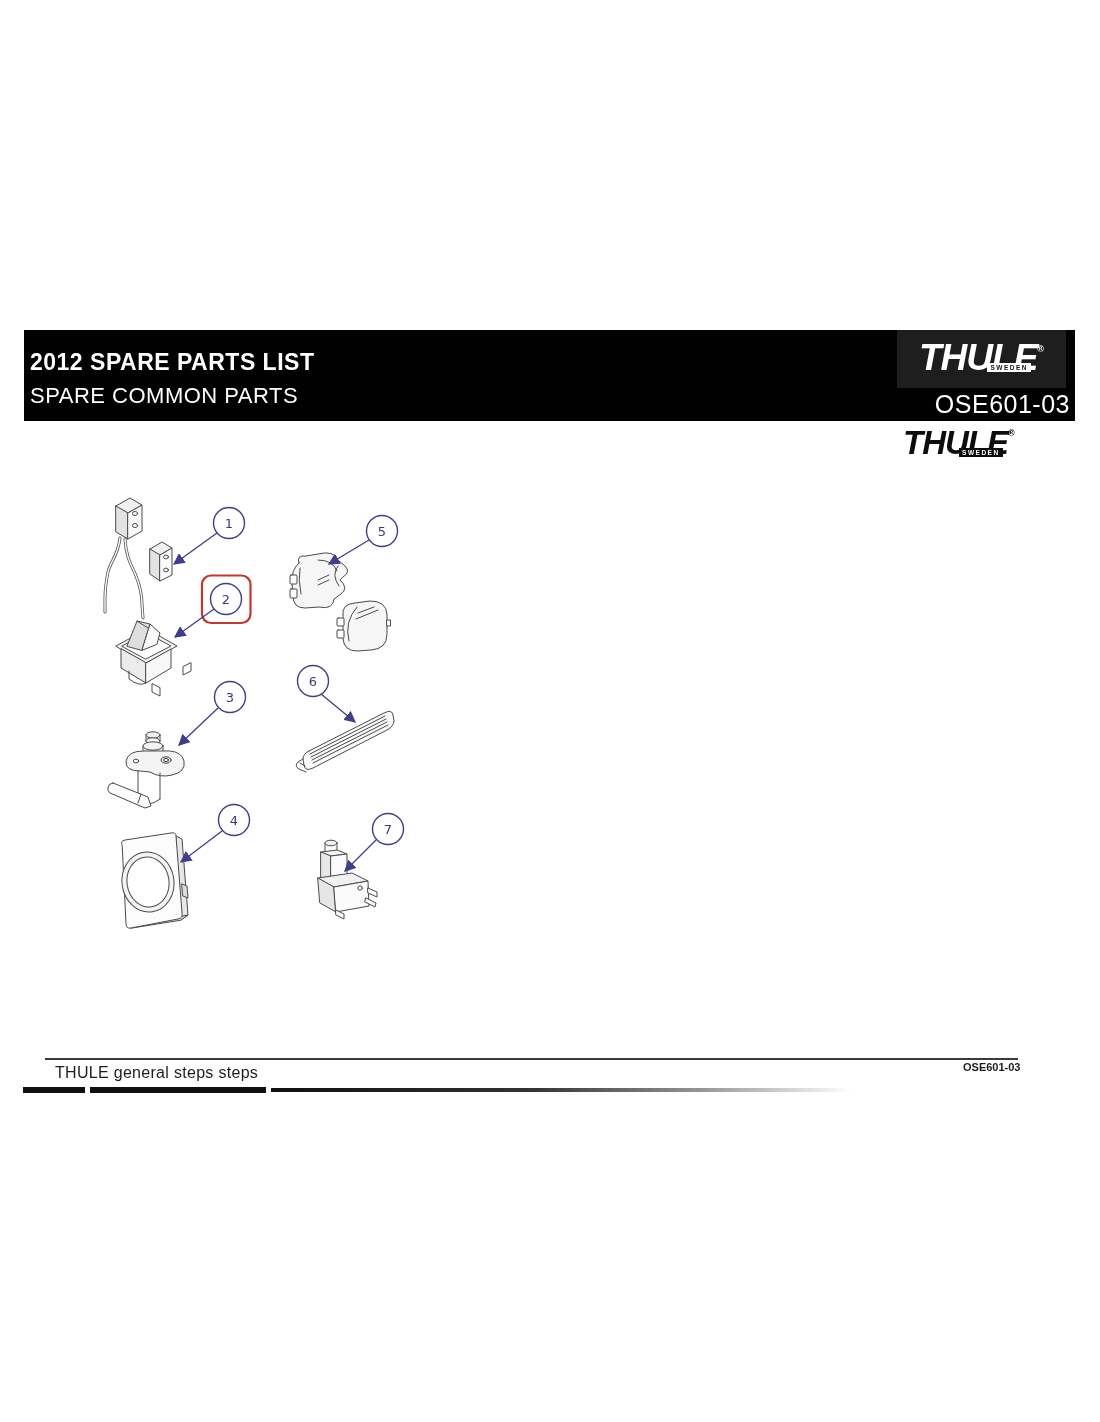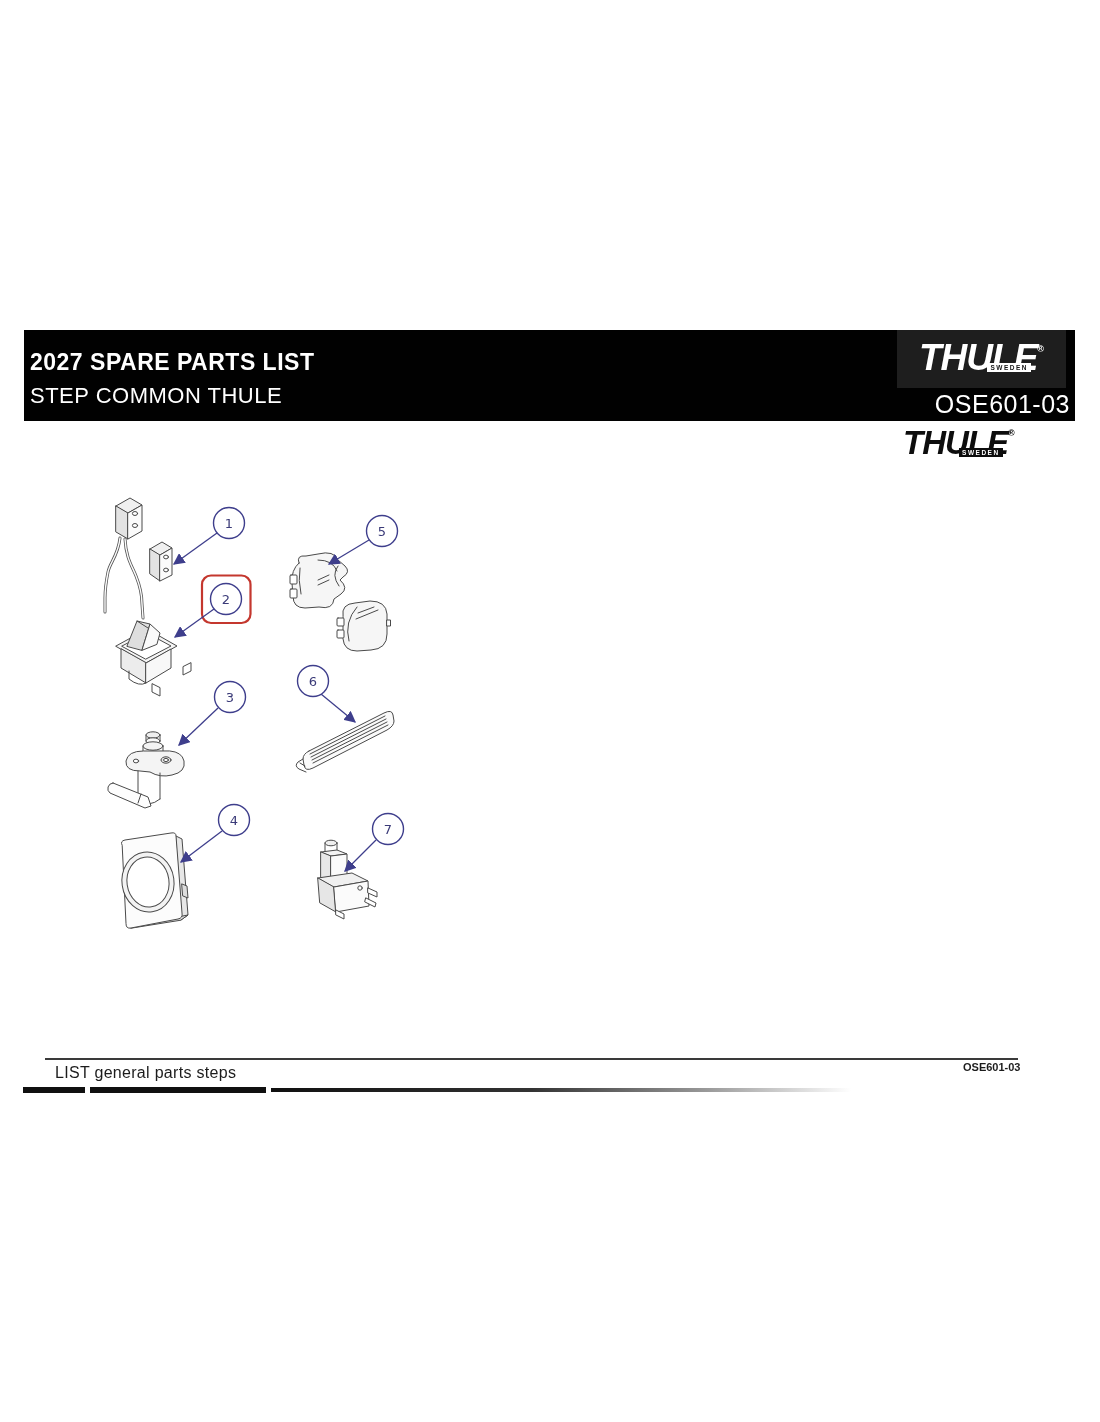--- a/index.html
+++ b/index.html
@@ -43,22 +43,22 @@
   .band-seg2{position:absolute;left:90px;top:1087px;width:176px;height:6px;background:#101010;}
   .band-seg3{position:absolute;left:271px;top:1088px;width:580px;height:4px;
              background:linear-gradient(to right,#101010 0%,#333 45%,#999 75%,rgba(255,255,255,0) 100%);}
 </style>
 </head>
 <body>
 
 <div class="page">
 
   <div class="header-bar">
-    <div class="bar-title1">2027 SPARE PARTS LIST</div>
-    <div class="bar-title2">STEP COMMON THULE</div>
+    <div class="bar-title1">2012 SPARE PARTS LIST</div>
+    <div class="bar-title2">SPARE COMMON PARTS</div>
     <div class="logo-box">
       <div class="thule-logo thule-white">
         <span class="word">THULE</span><span class="reg">®</span>
         <span class="sweden">SWEDEN</span>
       </div>
     </div>
     <div class="bar-code">OSE601-03</div>
   </div>
 
   <div class="thule-logo thule-black">
@@ -212,19 +212,19 @@
     </g>
 
     <g>
       <line class="leader" x1="376" y1="840" x2="345" y2="871" marker-end="url(#arrow)"></line>
       <circle class="callout-circle" cx="388" cy="829" r="15.5"></circle>
       <text class="callout-num" x="388" y="834">7</text>
     </g>
   </svg>
 
   <div class="footer-line"></div>
-  <div class="footer-caption">LIST general parts steps</div>
+  <div class="footer-caption">THULE general steps steps</div>
   <div class="footer-code">OSE601-03</div>
   <div class="band-seg1"></div>
   <div class="band-seg2"></div>
   <div class="band-seg3"></div>
 
 </div>
 
 </body></html>

